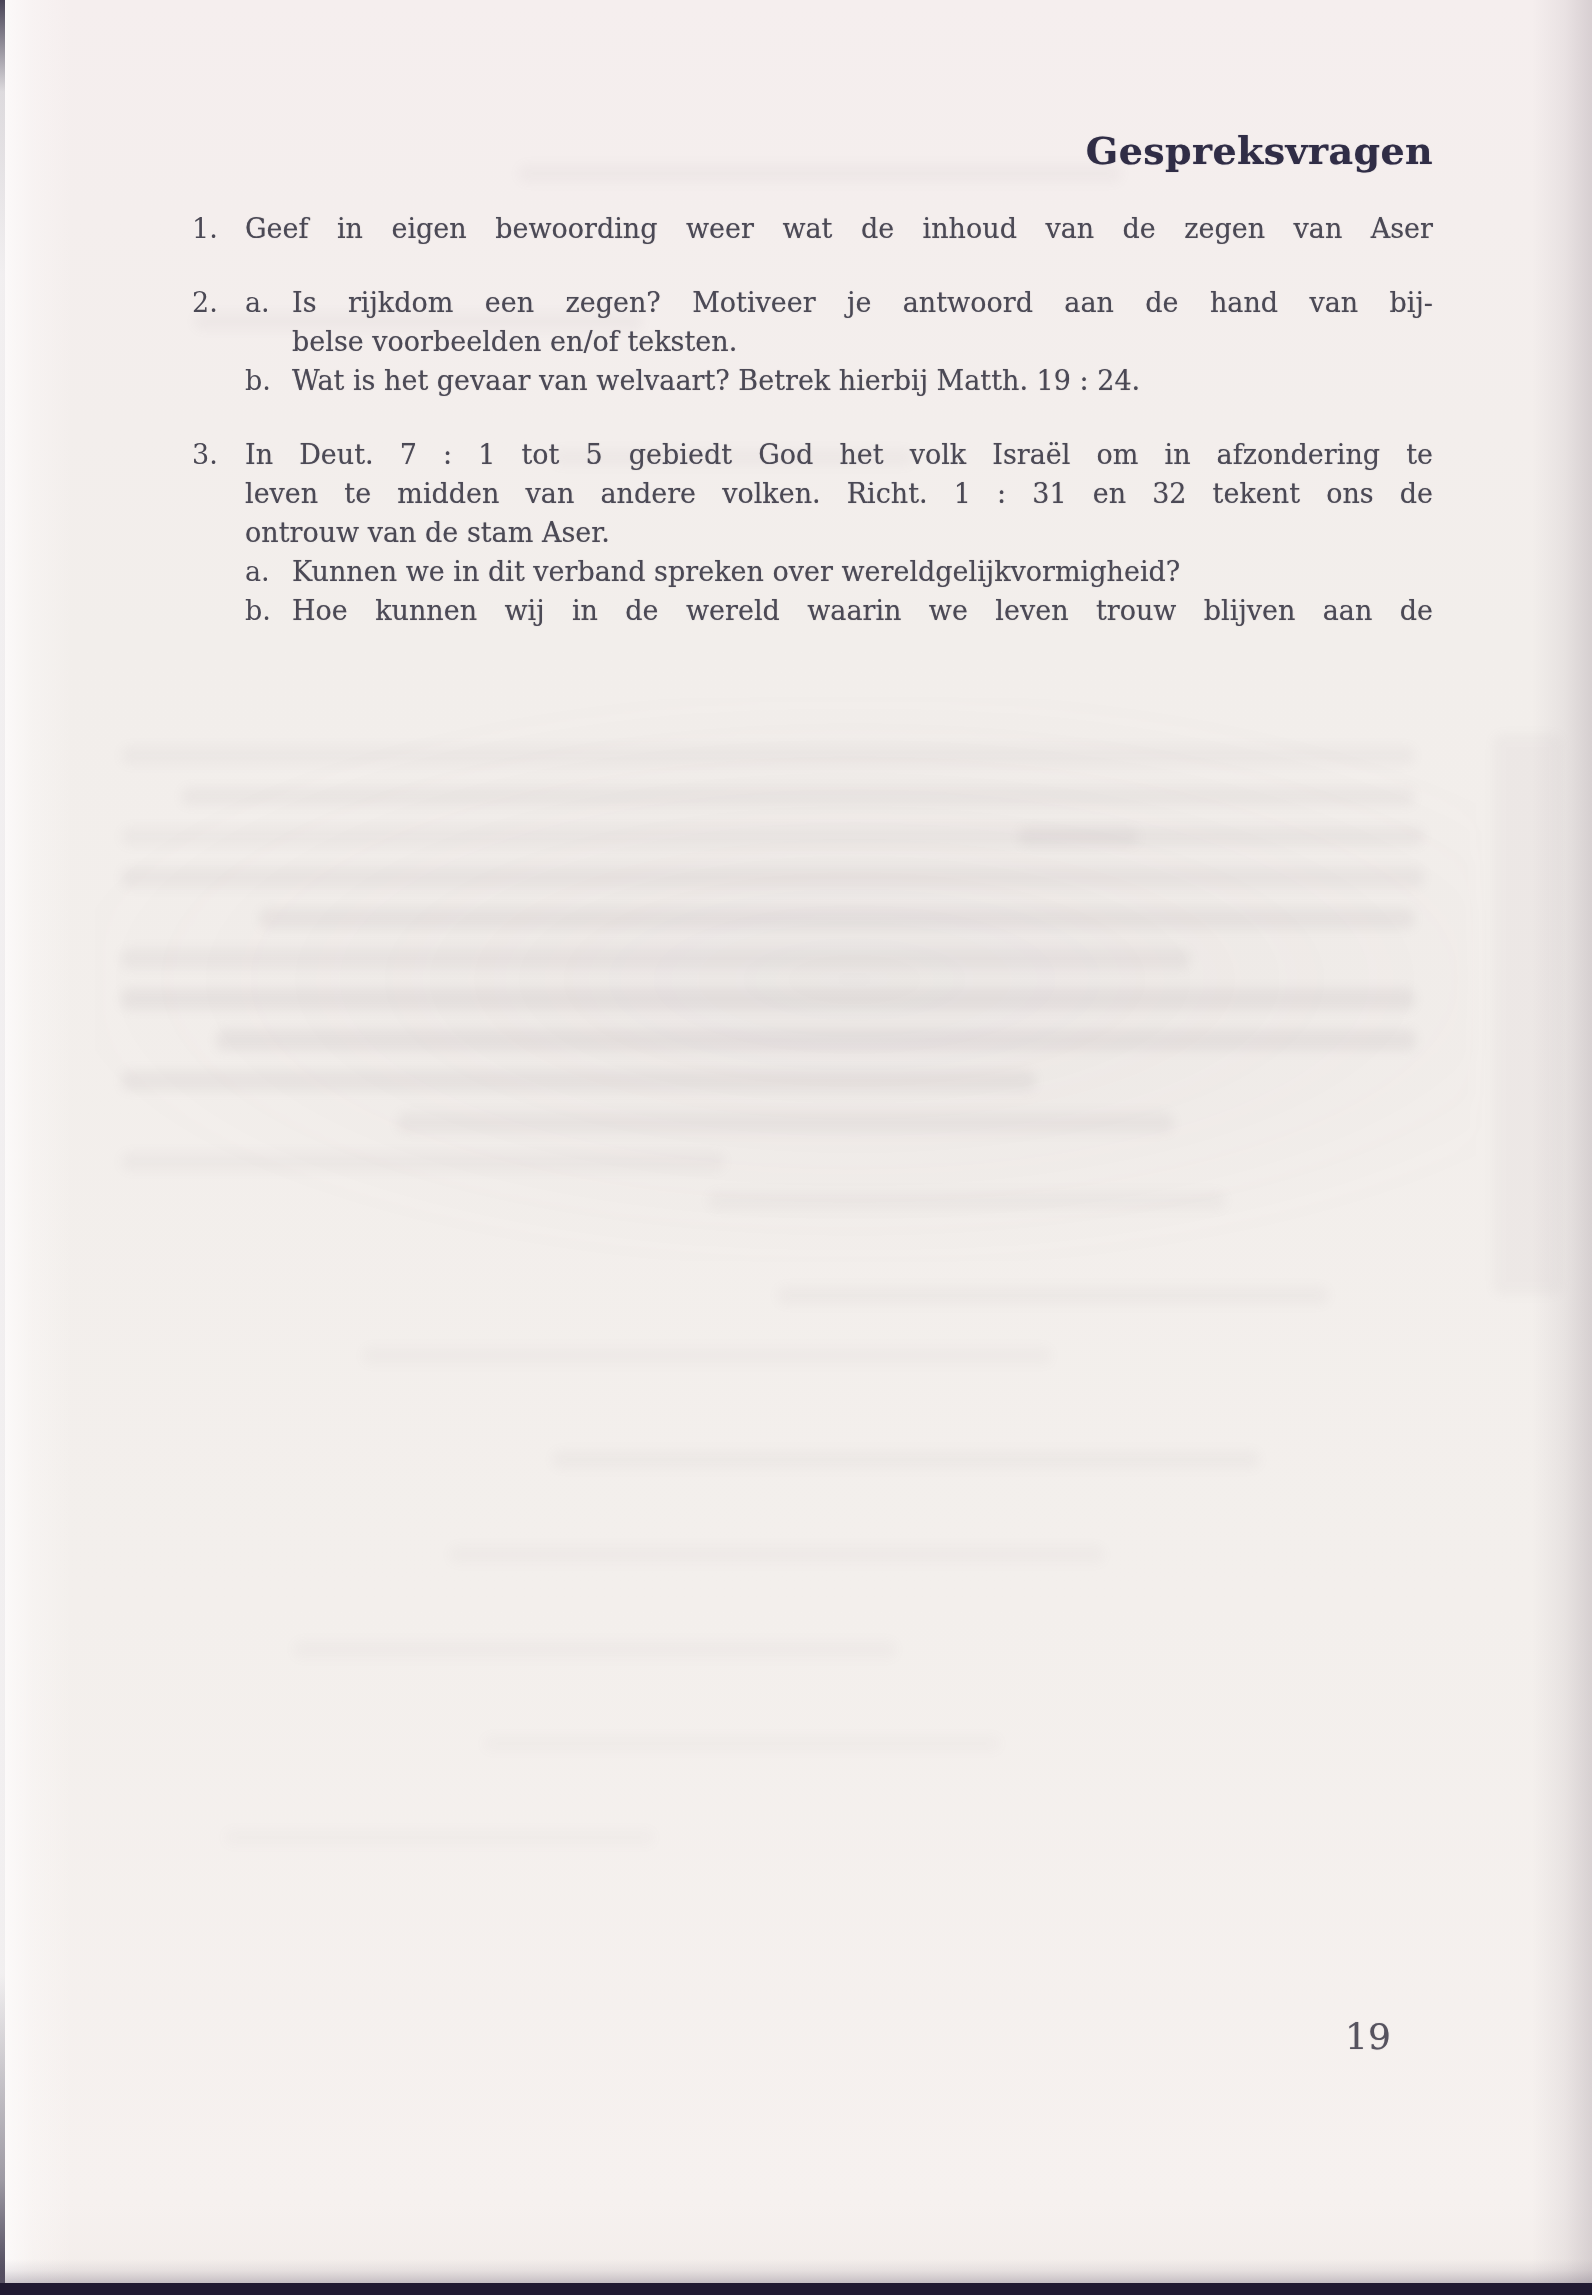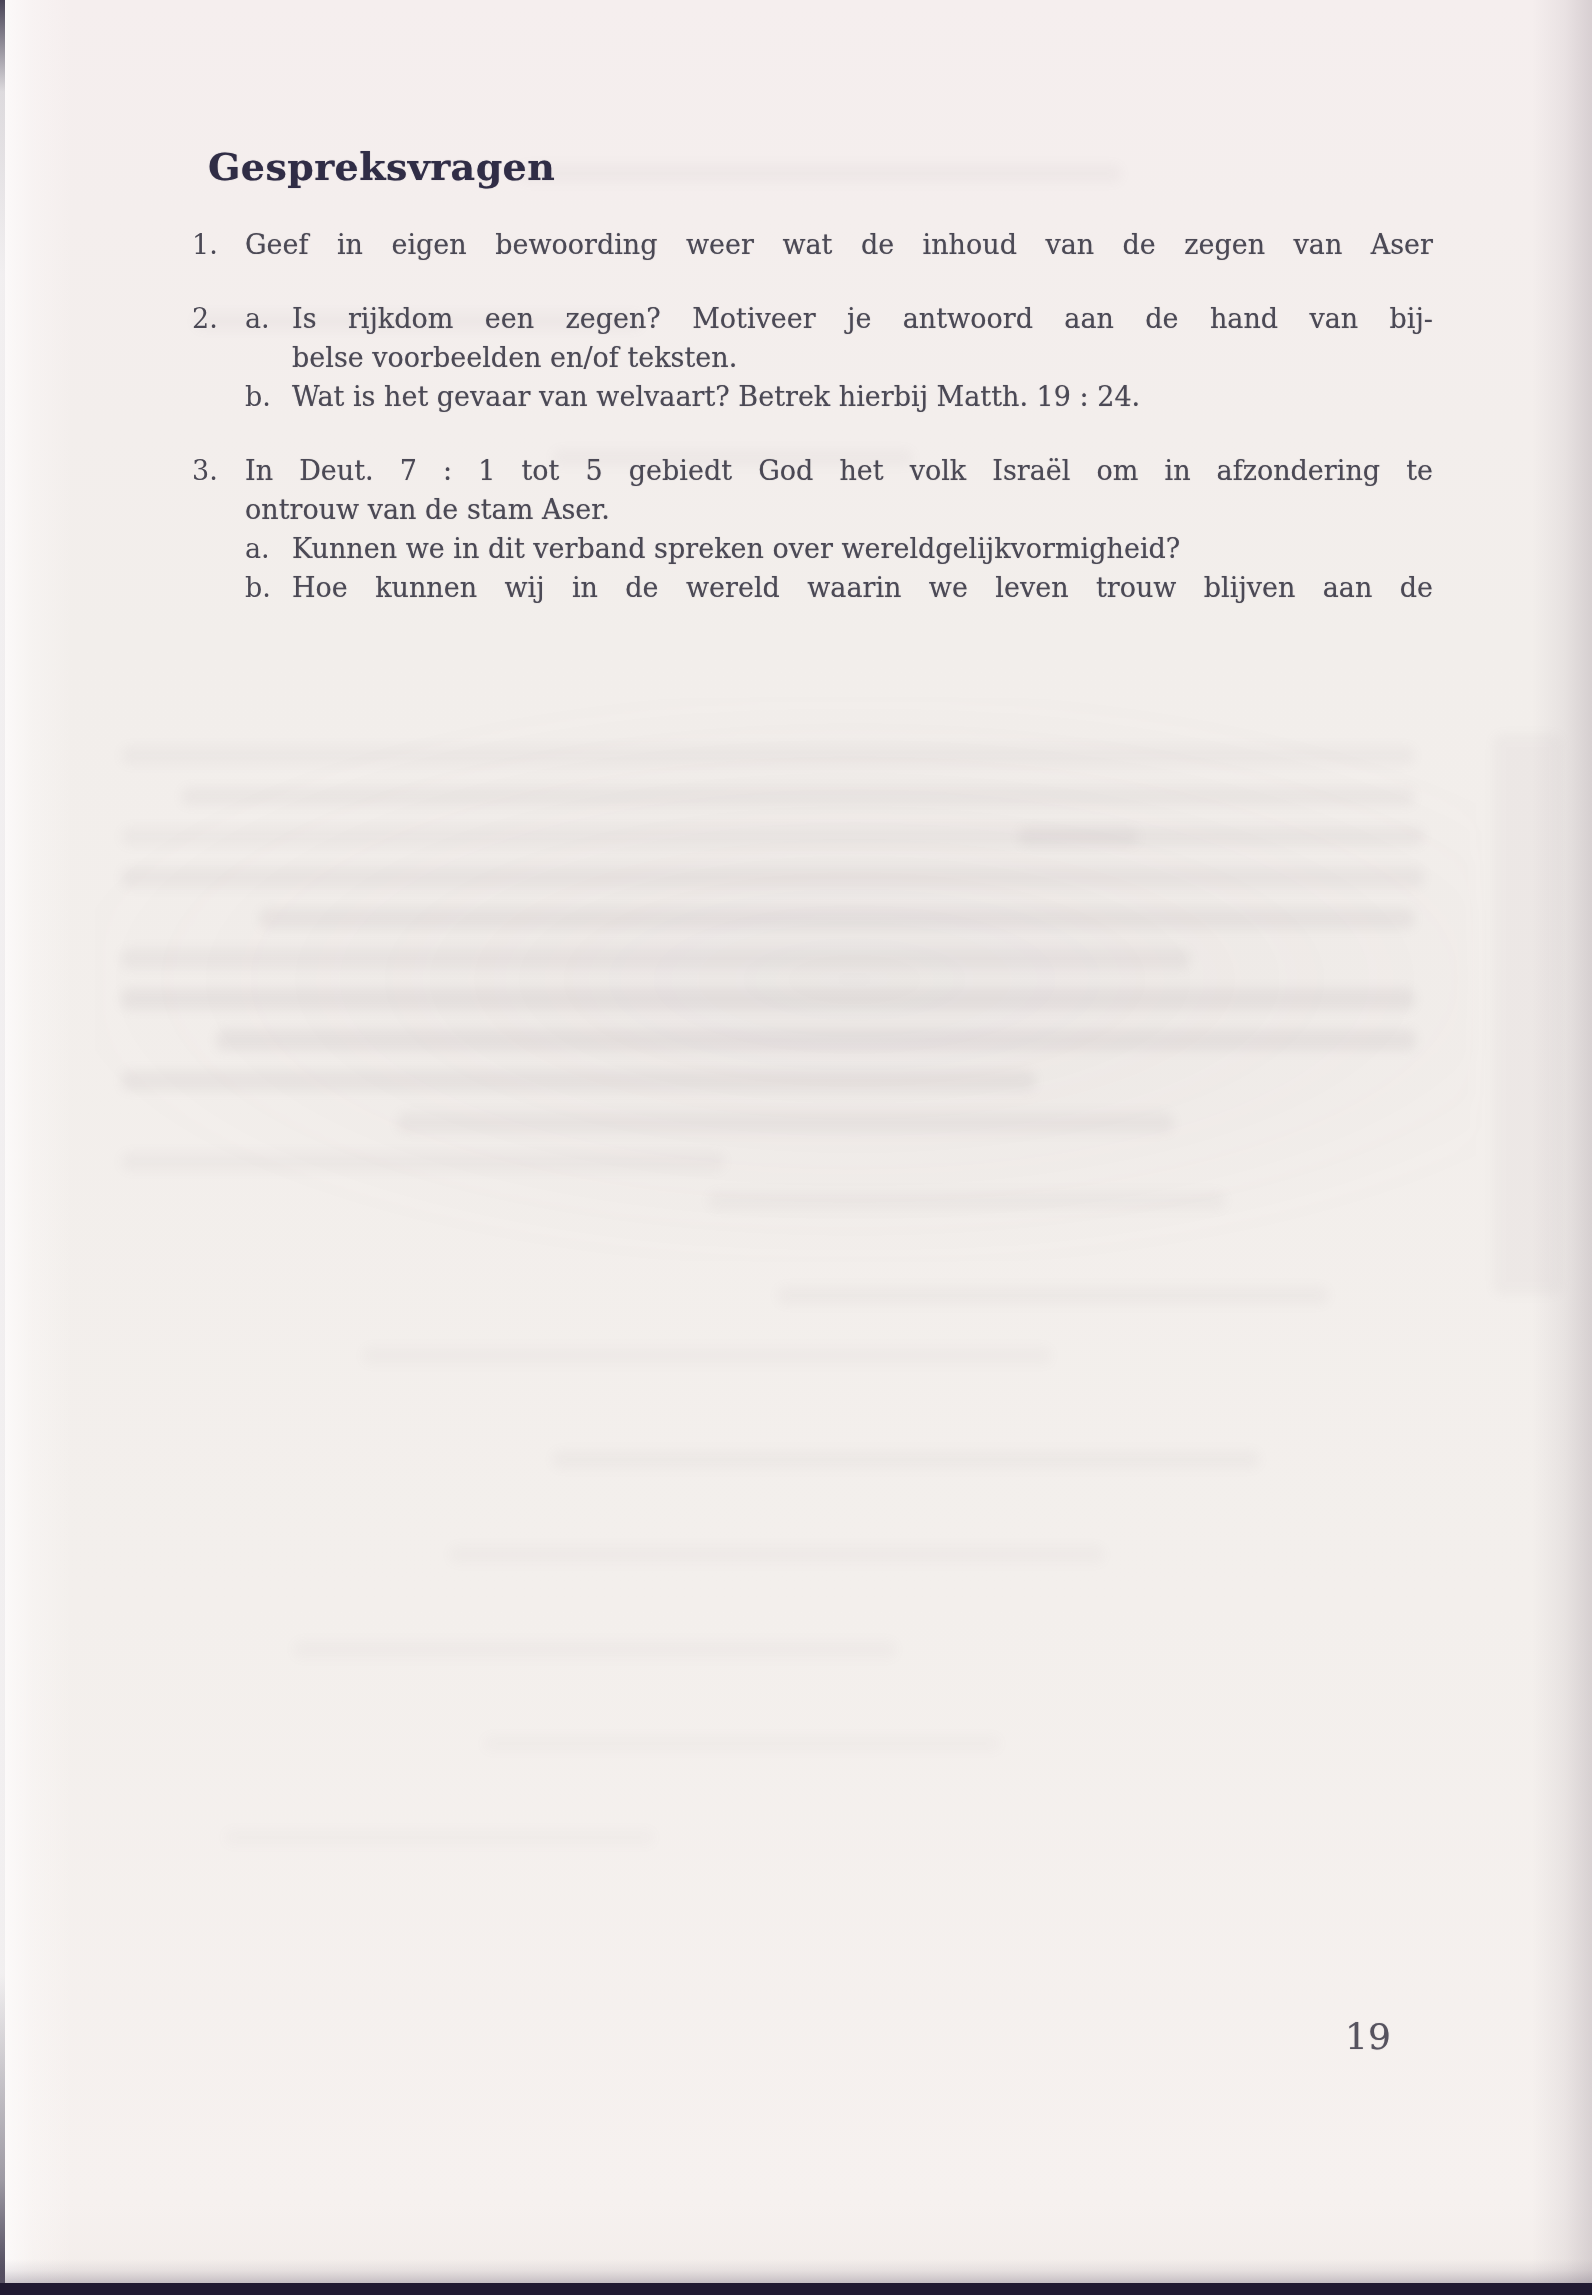--- a/index.html
+++ b/index.html
@@ -59,25 +59,26 @@
     background: radial-gradient(ellipse at 55% 50%, rgba(150,138,142,0.07), rgba(150,138,142,0) 75%);
     filter: blur(8.6px);
   }
 
   
   .content {
     position: absolute; left: 192px; top: 129px; width: 1241px;
     color: #4b4955;
   }
   .heading {
-    margin: 16px;
+    margin: 0;
     font-size: 38px; line-height: 43px; font-weight: 700;
     letter-spacing: 0.4px;
     color: #302d46;
     text-shadow: 0 0 0.9px rgba(48,45,70,0.55);
+    text-align: right;
   }
   .qlist { margin: 37px 0 0 0; padding: 0; }
   .q { position: relative; margin: 0 0 35px 0; font-size: 27px; line-height: 39px; }
   .q:last-child { margin-bottom: 0; }
   .qnum { position: absolute; left: 0; top: 0; }
   .qbody { margin-left: 53px; }
   .sub { position: relative; }
   .subletter { position: absolute; left: 0; top: 0; }
   .subbody { margin-left: 47px; }
   .line {
@@ -153,20 +154,21 @@
               <div class="subbody">
                 <div class="line last">Wat is het gevaar van welvaart? Betrek hierbij Matth. 19 : 24.</div>
               </div>
             </div>
           </div>
         </div>
         <div class="q">
           <div class="qnum">3.</div>
           <div class="qbody">
             <div class="line">In Deut. 7 : 1 tot 5 gebiedt God het volk Israël om in afzondering te</div>
+            <div class="line">leven te midden van andere volken. Richt. 1 : 31 en 32 tekent ons de</div>
             <div class="line last">ontrouw van de stam Aser.</div>
             <div class="sub">
               <div class="subletter">a.</div>
               <div class="subbody">
                 <div class="line last">Kunnen we in dit verband spreken over wereldgelijkvormigheid?</div>
               </div>
             </div>
             <div class="sub">
               <div class="subletter">b.</div>
               <div class="subbody">

